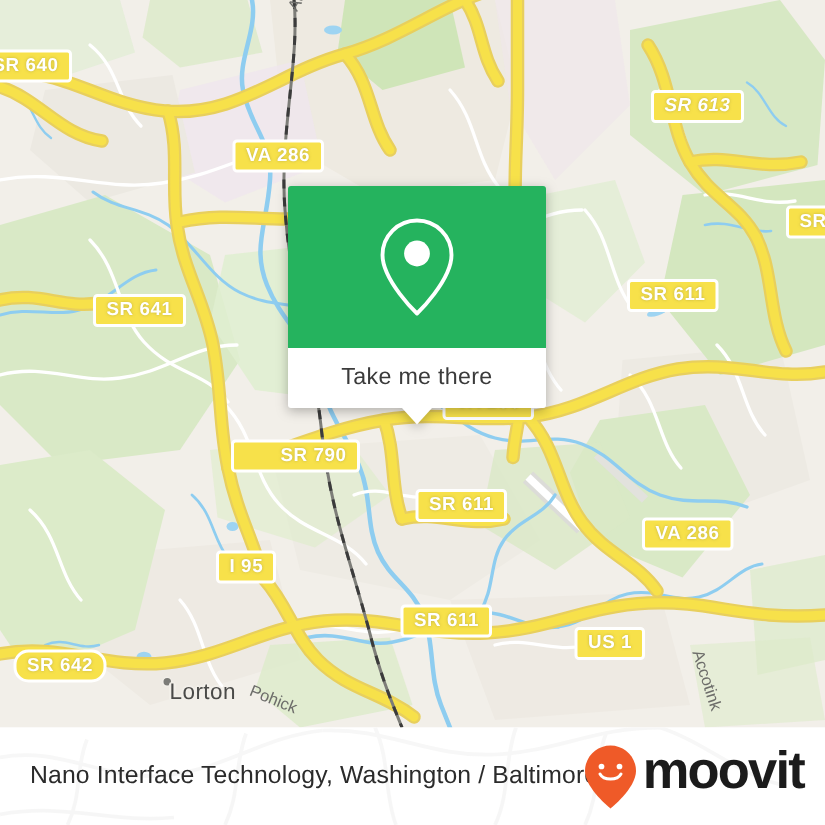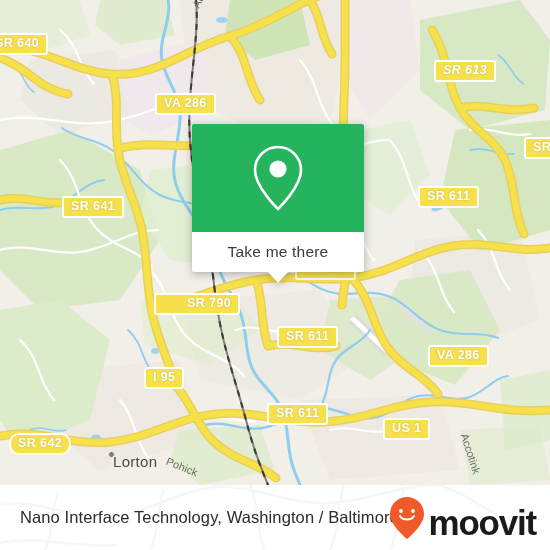--- a/index.html
+++ b/index.html
@@ -145,21 +145,21 @@
     font-size: 16.5px;
     color: #2b2b2b;
     letter-spacing: .1px;
     white-space: nowrap;
   }
   #brand {
     position: absolute;
     right: 14px; top: 50%;
     transform: translateY(-50%);
     display: flex;
-    align-items: flex-end;
+    align-items: flex-start;
     gap: 3px;
   }
   #brand-word {
     font-size: 35px;
     font-weight: bold;
     color: #1b1b1b;
     letter-spacing: -1.2px;
     line-height: 35px;
   }
 </style>

